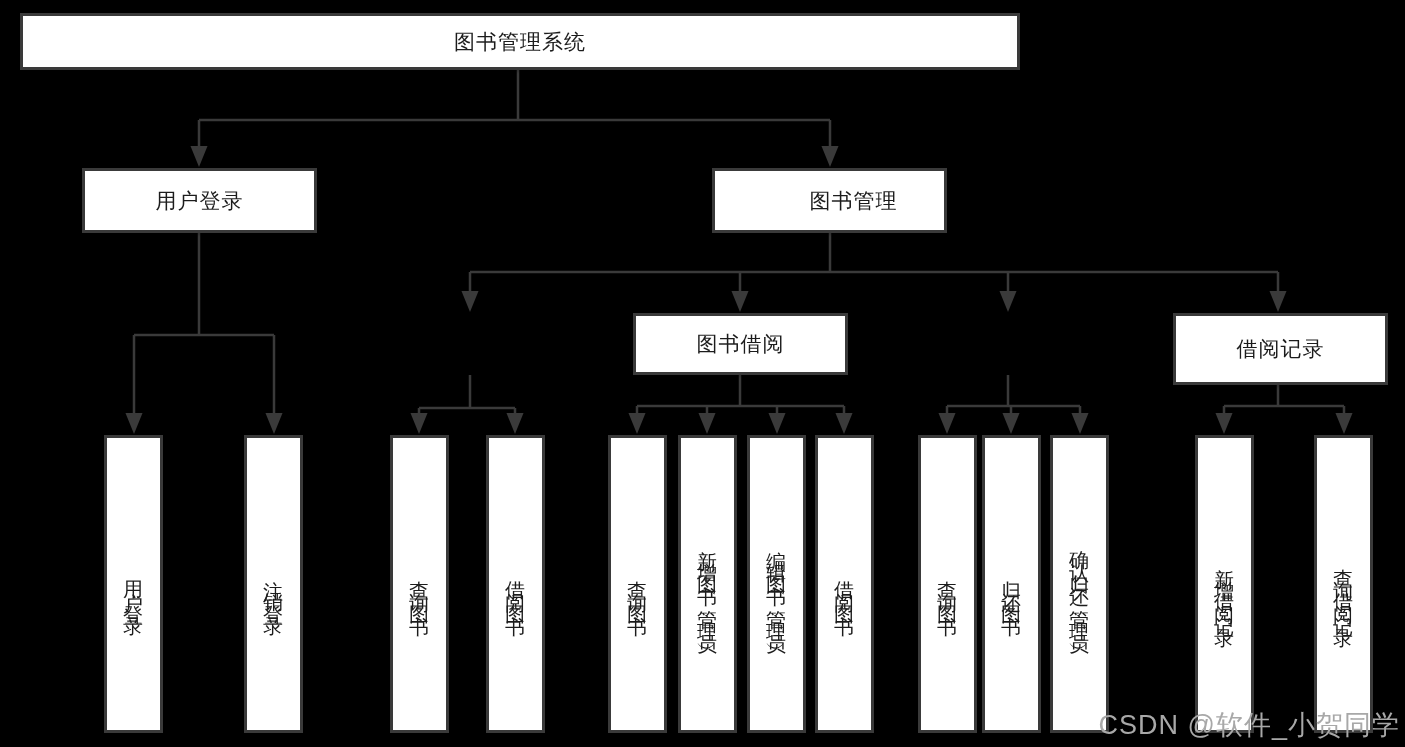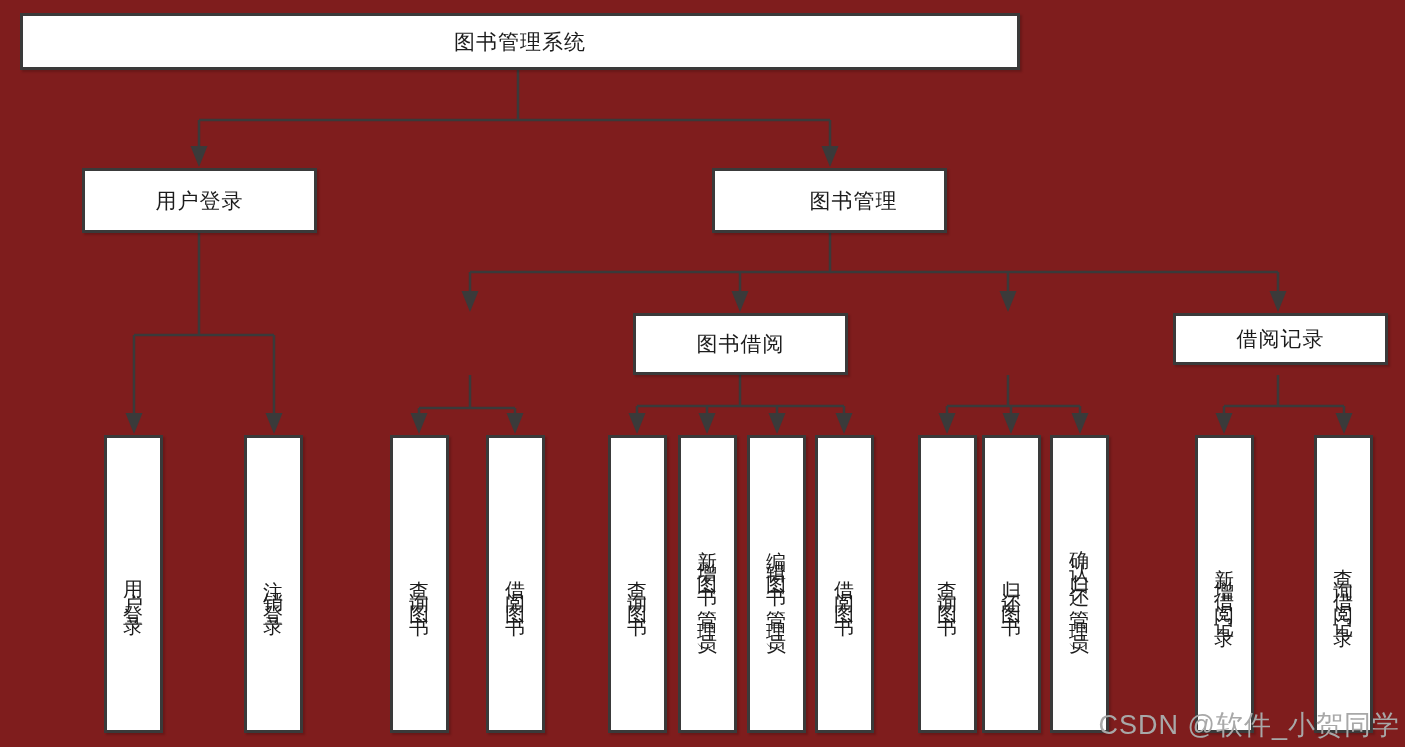--- a/index.html
+++ b/index.html
@@ -1,19 +1,19 @@
 <!DOCTYPE html>
 <html><head>
 <meta charset="utf-8">
 <style>
   html,body { margin:0; padding:0; background:#ffffff; }
   .canvas {
     position:relative;
     width:1405px; height:747px;
-    background:#7f1d1d;
+    background:#000000;
     font-family:"Liberation Sans","DejaVu Sans",sans-serif;
     overflow:hidden;
     text-align:center;
   }
   .edges { position:absolute; left:0; top:0; width:1405px; height:747px; pointer-events:none; }
   .box {
     position:absolute;
     box-sizing:border-box;
     background:#ffffff;
     border:3px solid #3a3a3a;
@@ -23,21 +23,21 @@
     font-size:21px;
     letter-spacing:1px;
     white-space:nowrap;
   }
   .root-box   { left:20px;  top:13px;  width:1000px; height:57px; }
   .n-user-login { left:82px;  top:168px; width:235px; height:65px; }
   .n-book-mgmt  { left:712px; top:168px; width:235px; height:65px;padding-left:48px; }
   .n-l3-0 { left:362px;  top:313px; width:216px; height:62px; }
   .n-l3-1 { left:633px;  top:313px; width:215px; height:62px; }
   .n-l3-2 { left:902px;  top:313px; width:215px; height:62px; }
-  .n-l3-3 { left:1173px; top:313px; width:215px; height:52px; }
+  .n-l3-3 { left:1173px; top:313px; width:215px; height:72px; }
   .leaf { top:435px; width:59px; height:298px; font-size:20px; }
   .leaf .vtext {
     writing-mode:vertical-rl;
     text-orientation:mixed;
     letter-spacing:12px;
     line-height:1;
     margin-top:10px;
   }
   .leaf-a1{left:104px} .leaf-a2{left:244px}
   .leaf-b1{left:390px} .leaf-b2{left:486px}

